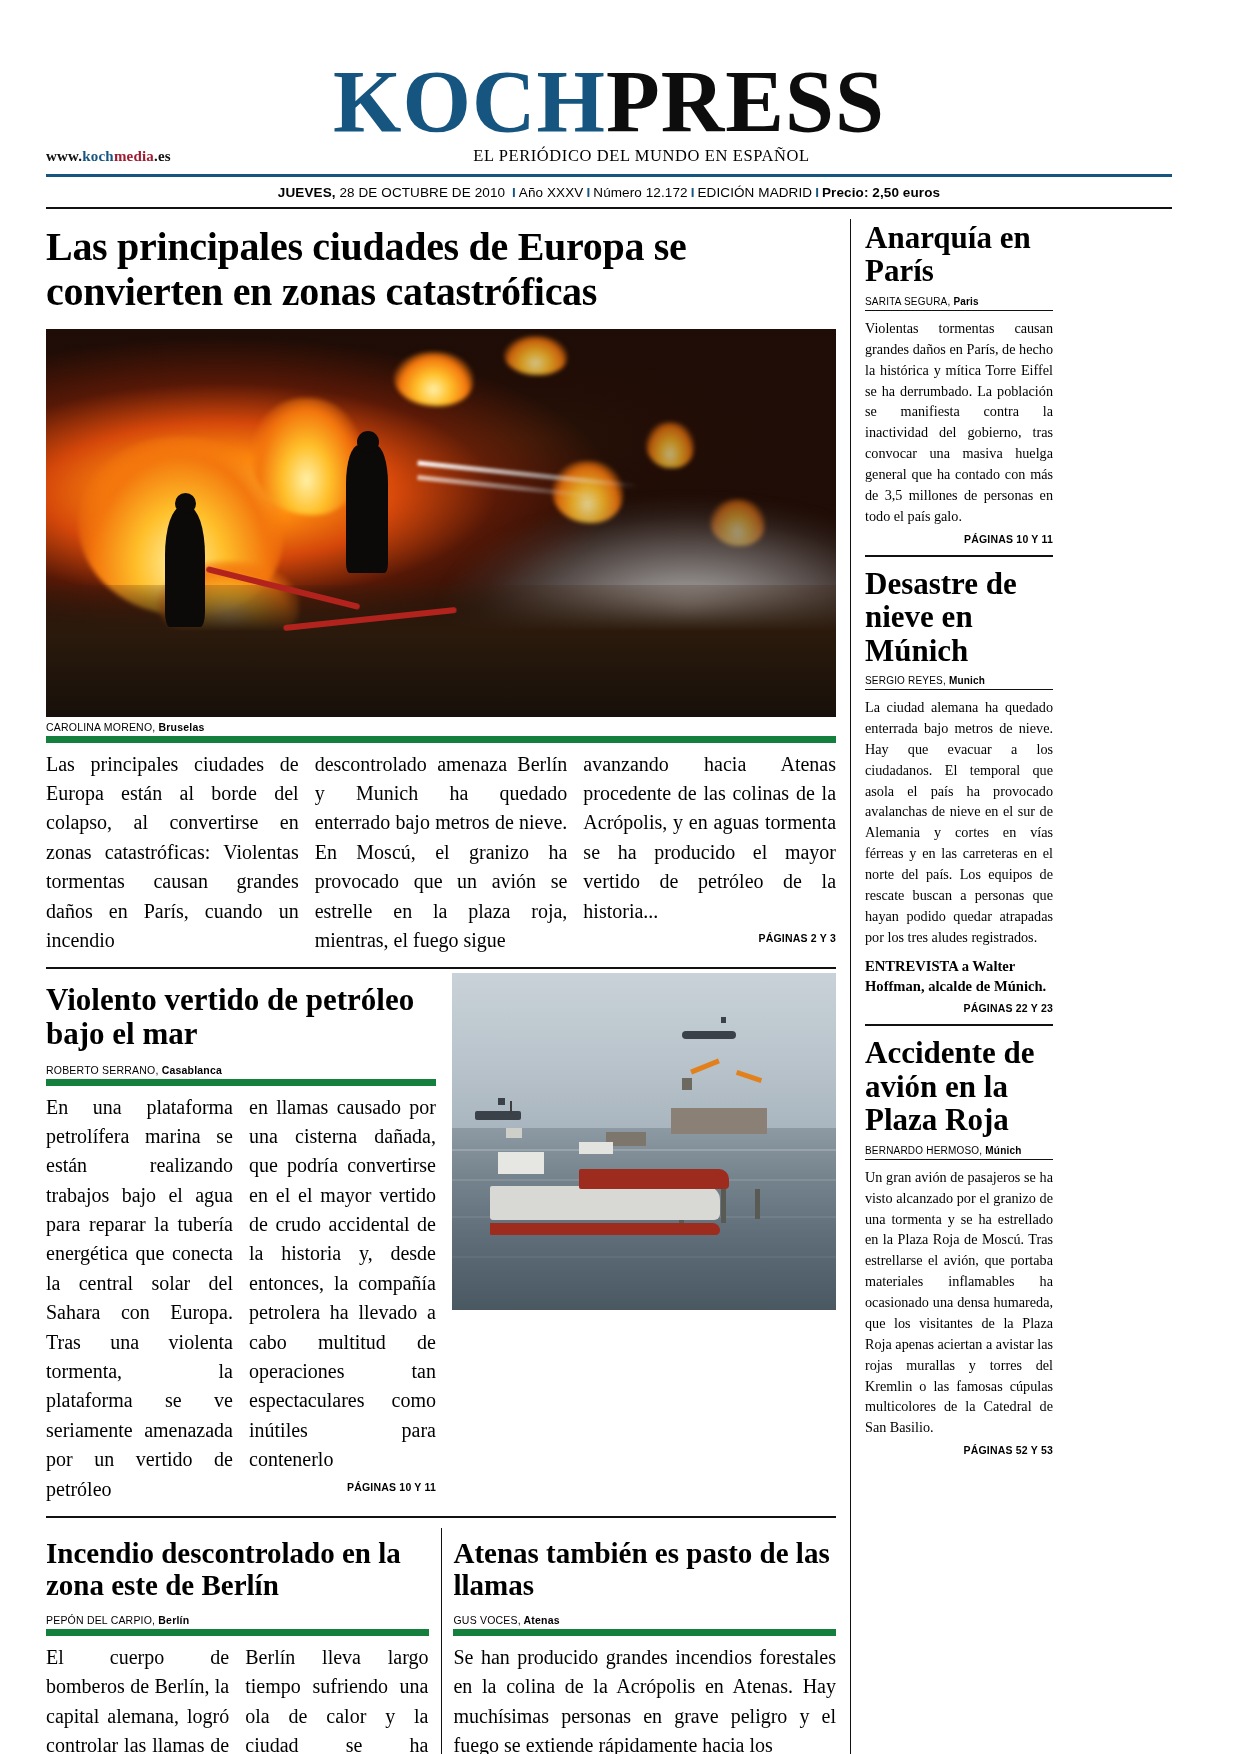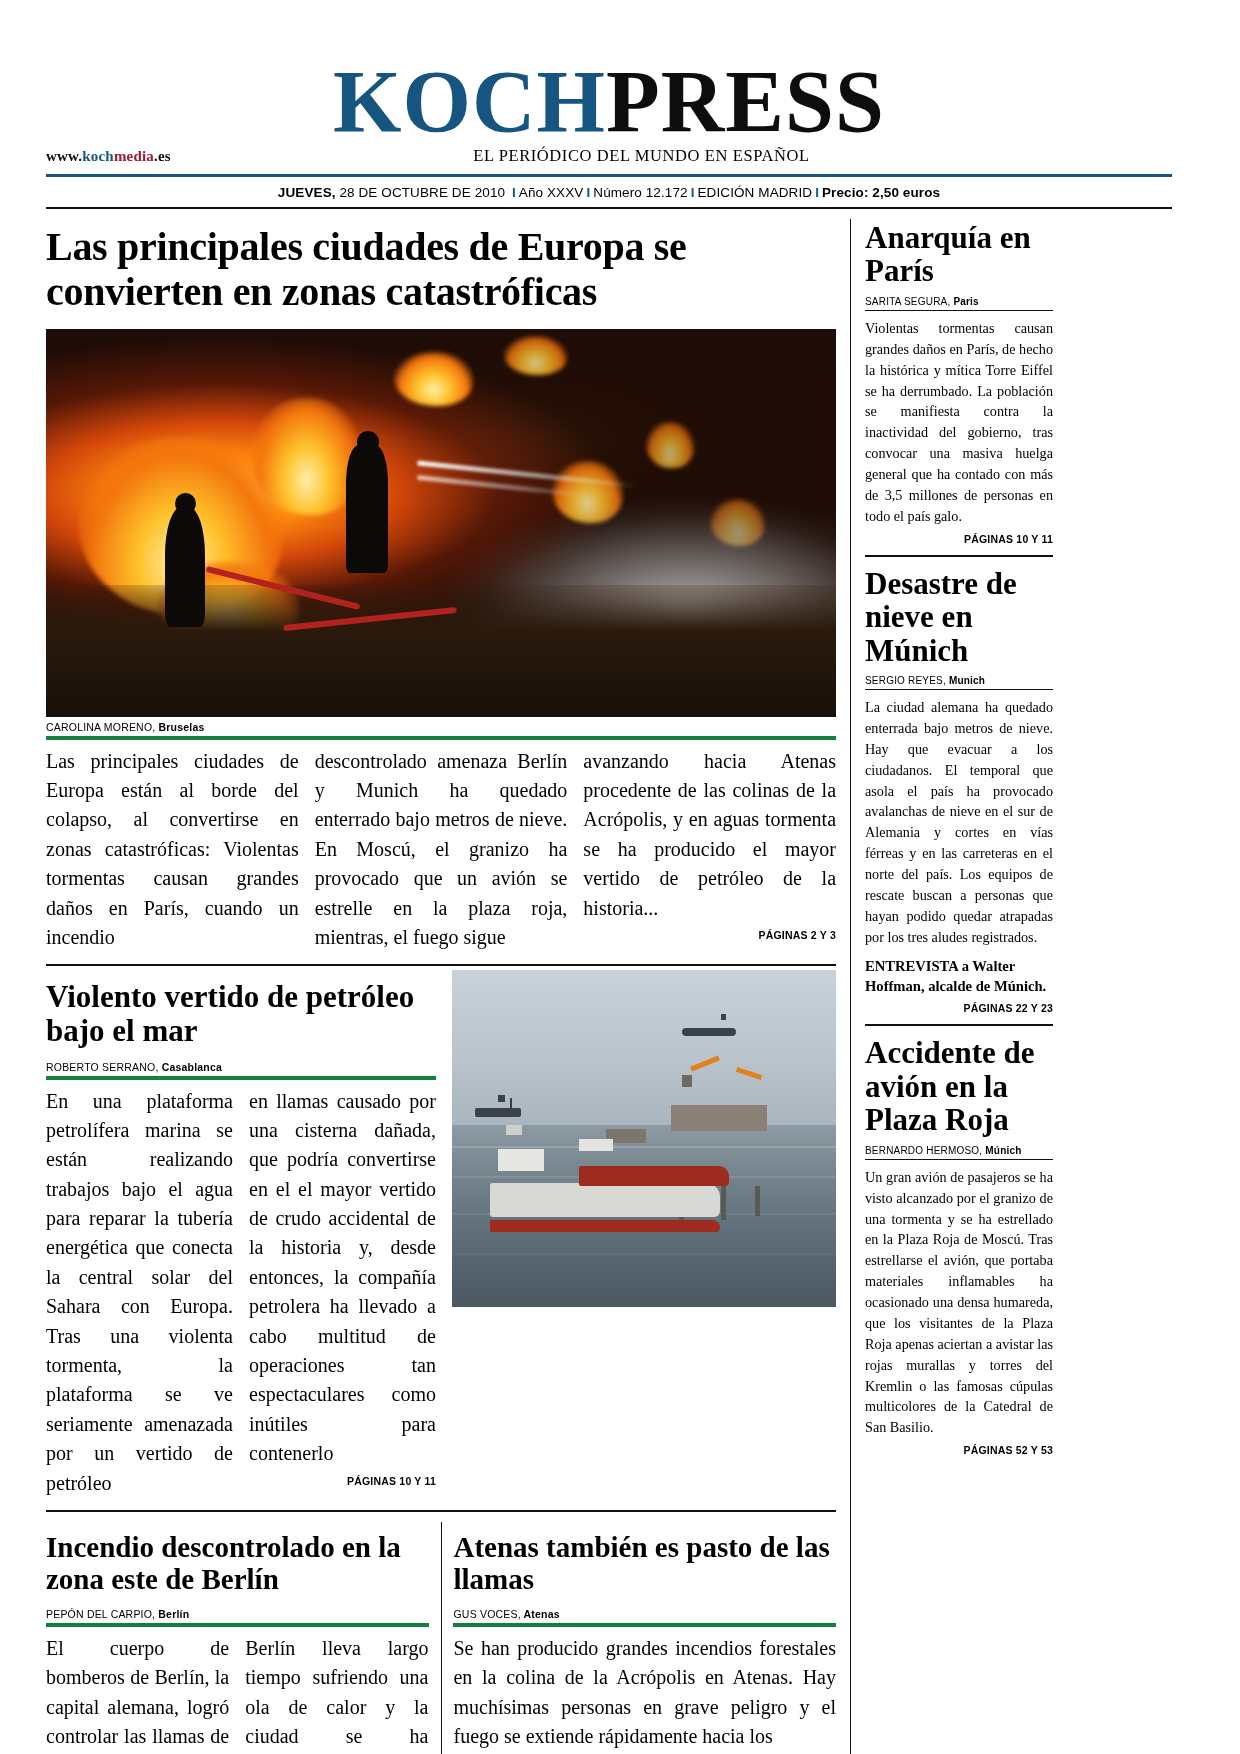--- a/index.html
+++ b/index.html
@@ -104,21 +104,21 @@
     height: 388px;
     position: relative;
     overflow: hidden;
     background: #120a06;
   }
   .credit {
     font-family: "Liberation Sans", sans-serif;
     font-size: 10.5px;
     letter-spacing: 0.2px;
     padding: 4px 0 3px 0;
-    border-bottom: 4px solid #15803d;
+    border-bottom: 7px solid #15803d;
     margin-bottom: 7px;
   }
   .credit .loc { font-weight: bold; }
 
   .cols3 {
     display: flex;
     gap: 16px;
   }
   .cols3 > div { flex: 1; }
   .cols2 {

